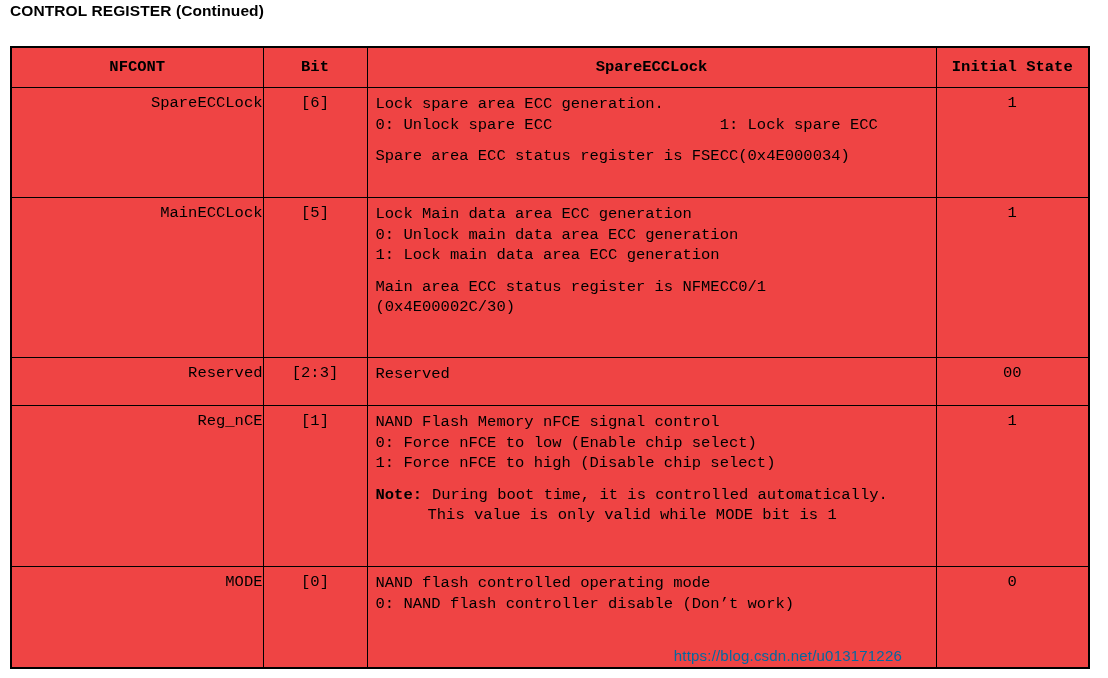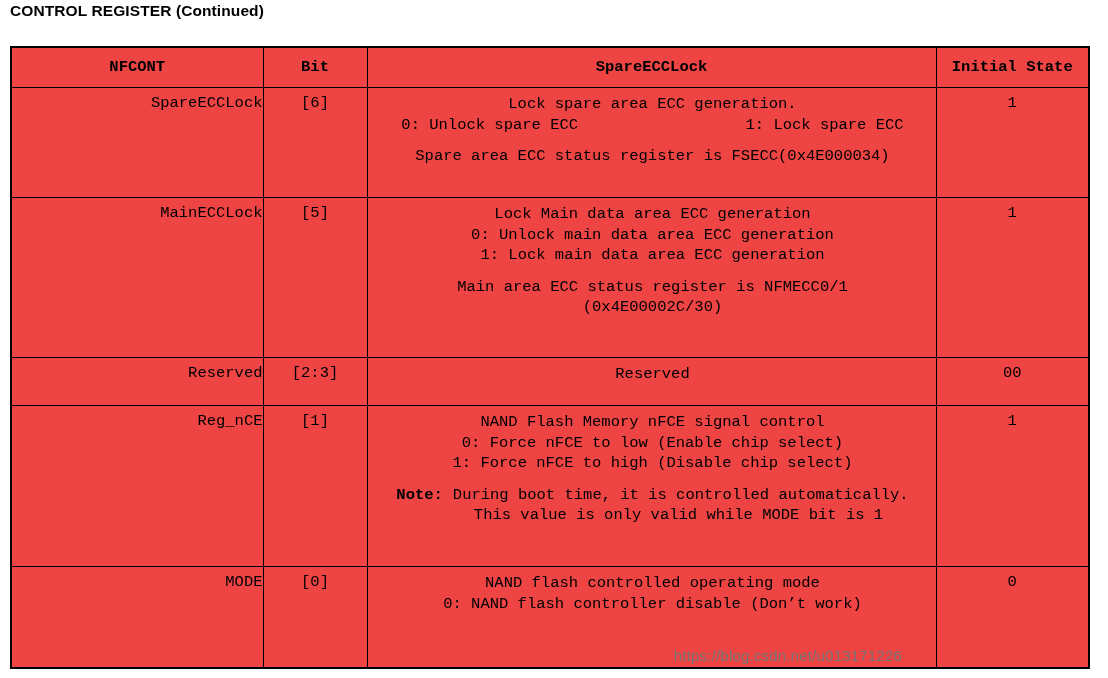--- a/index.html
+++ b/index.html
@@ -79,21 +79,21 @@
     text-align: right;
     white-space: nowrap;
   }
   td.cell-bit {
     padding: 6px 0 4px 0;
     text-align: center;
     white-space: nowrap;
   }
   td.cell-desc {
     padding: 6px 6px 6px 8px;
-    text-align: center;
+    text-align: left;
   }
   td.cell-init {
     padding: 6px 0 4px 0;
     text-align: center;
     white-space: nowrap;
   }
 
   .desc-block { line-height: 1.33; }
   .desc-line  { white-space: pre; }
   .desc-gap   { height: 11px; }
@@ -115,21 +115,21 @@
     border-top: 1.5px solid #000000;
     border-bottom: 1.5px solid #000000;
   }
 
   
   .watermark {
     position: absolute;
     right: 6px;
     bottom: 14px;
     font-size: 15px;
-    color: #737373;
+    color: #0369a1;
     letter-spacing: 0.2px;
     white-space: nowrap;
     pointer-events: none;
     user-select: none;
     margin-left: 16px;
   }
 </style>
 </head>
 <body>
 

